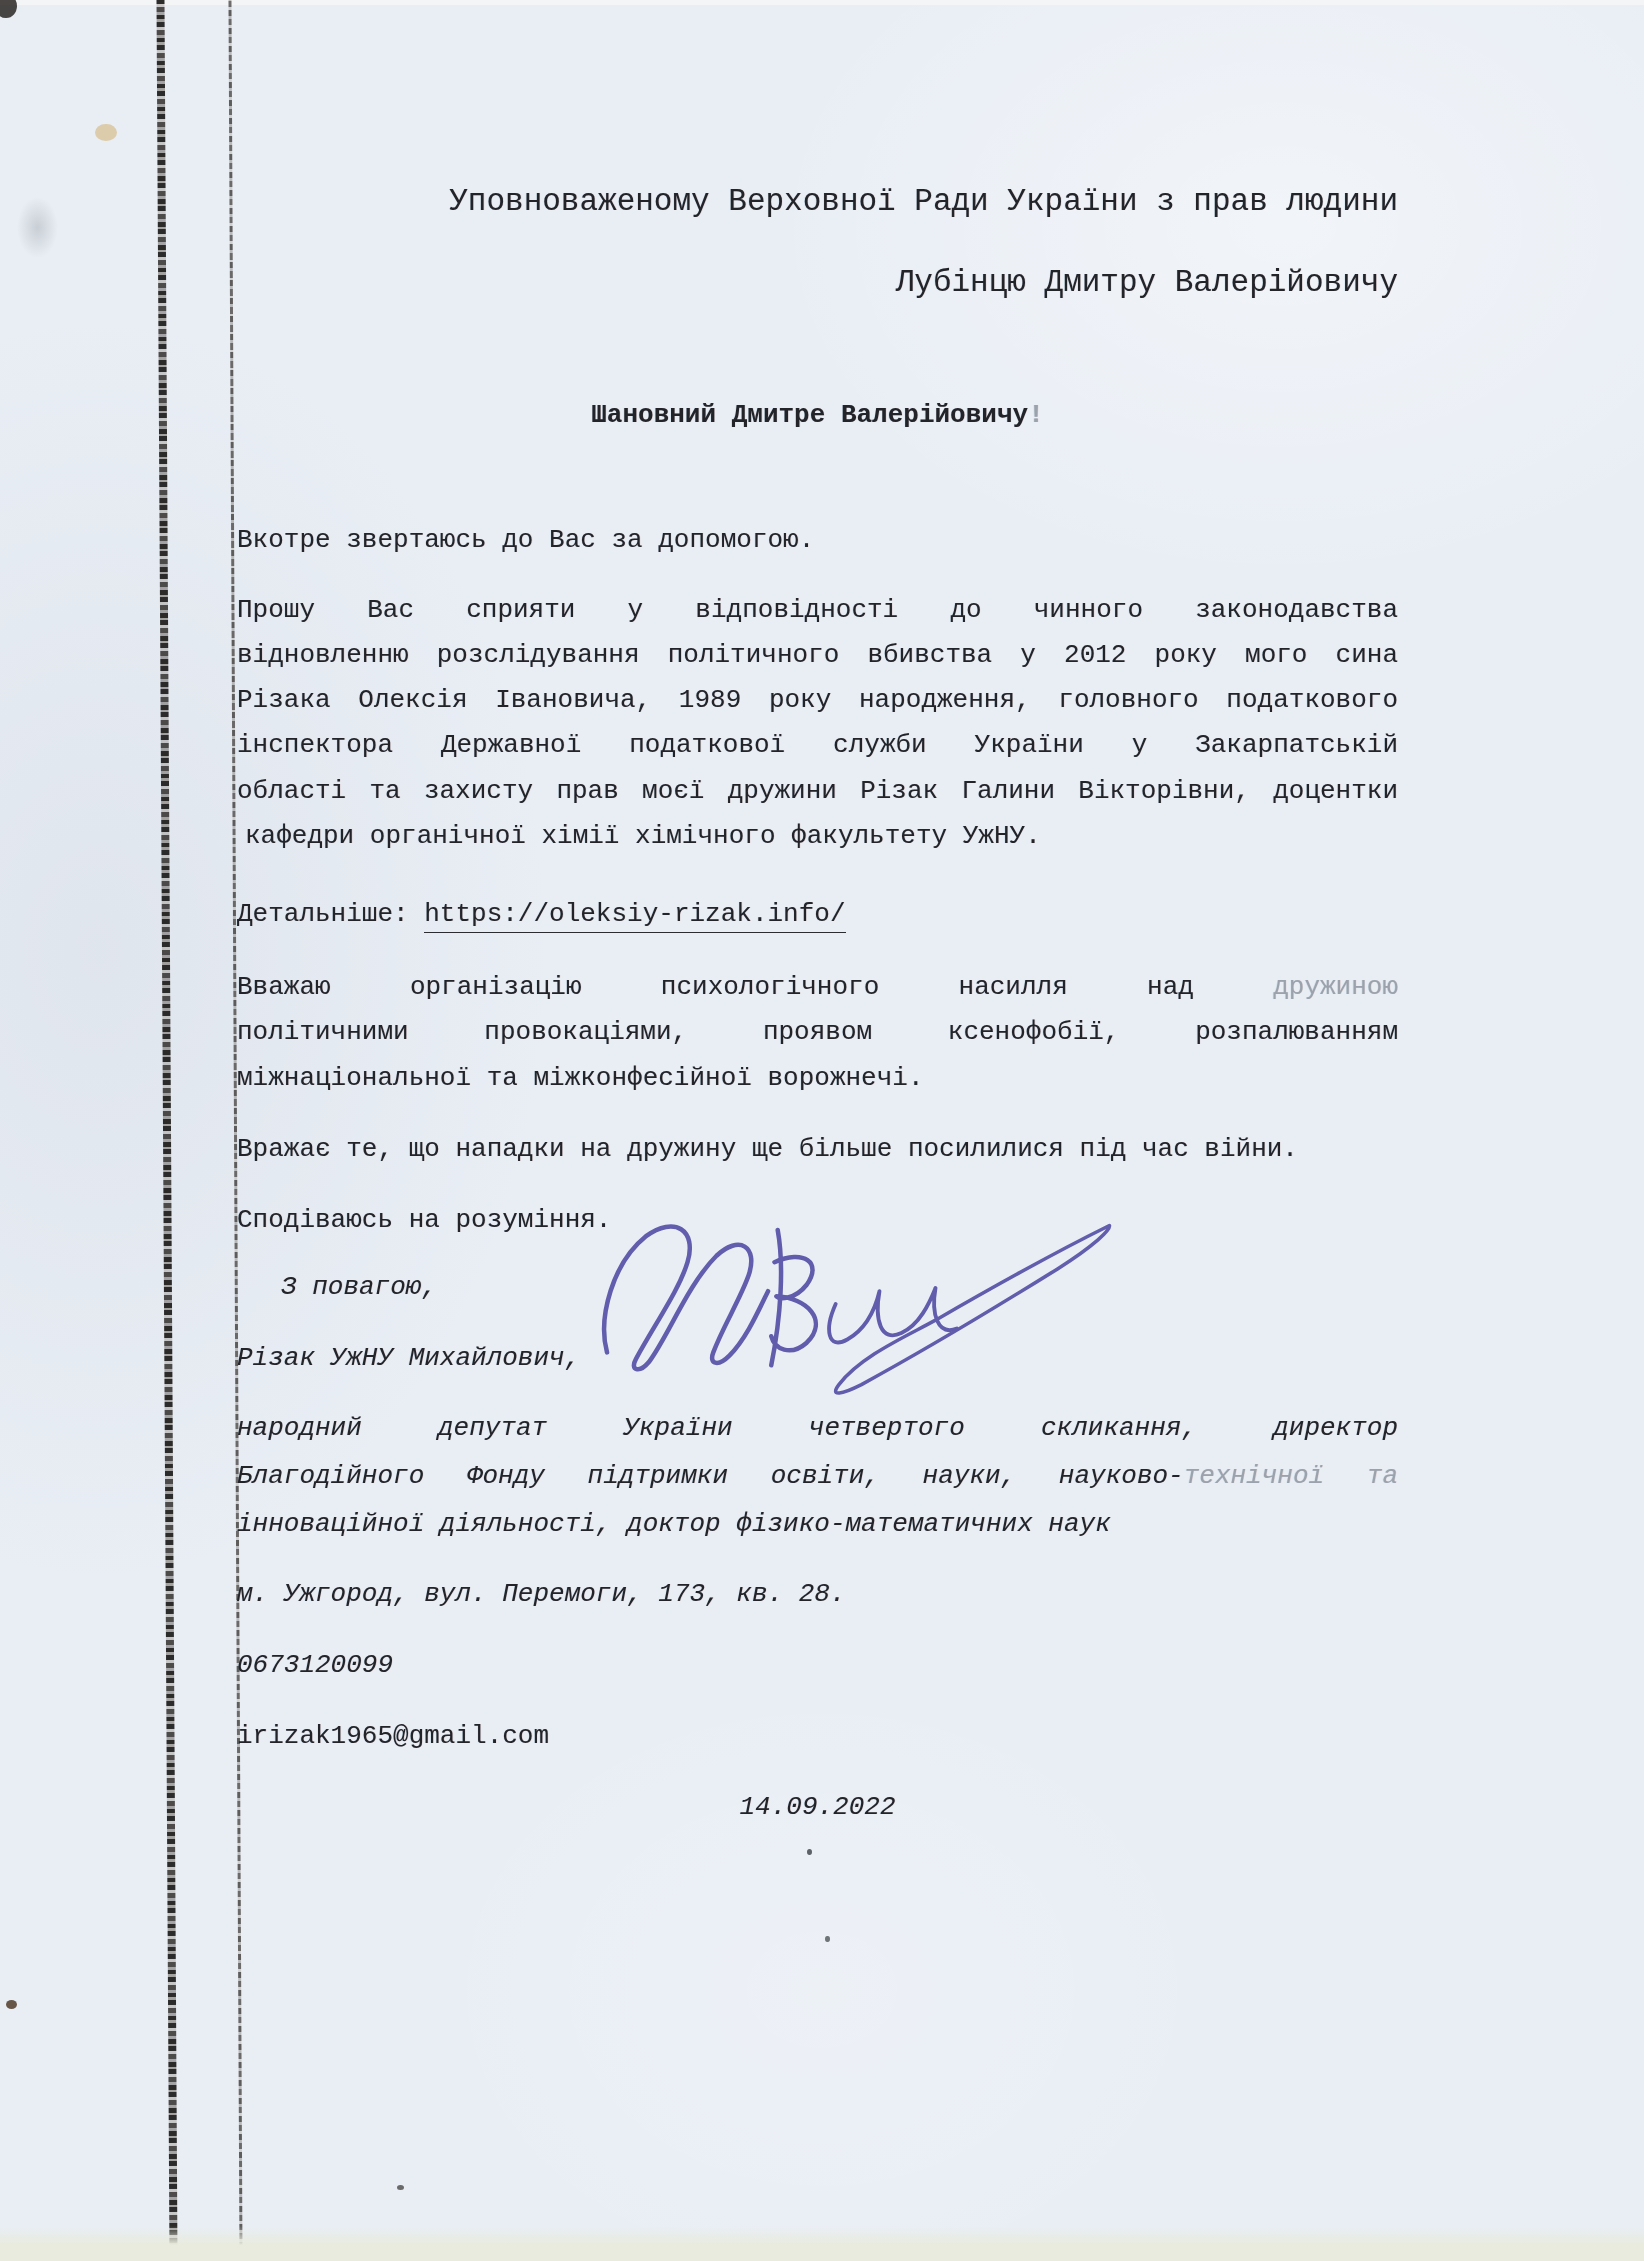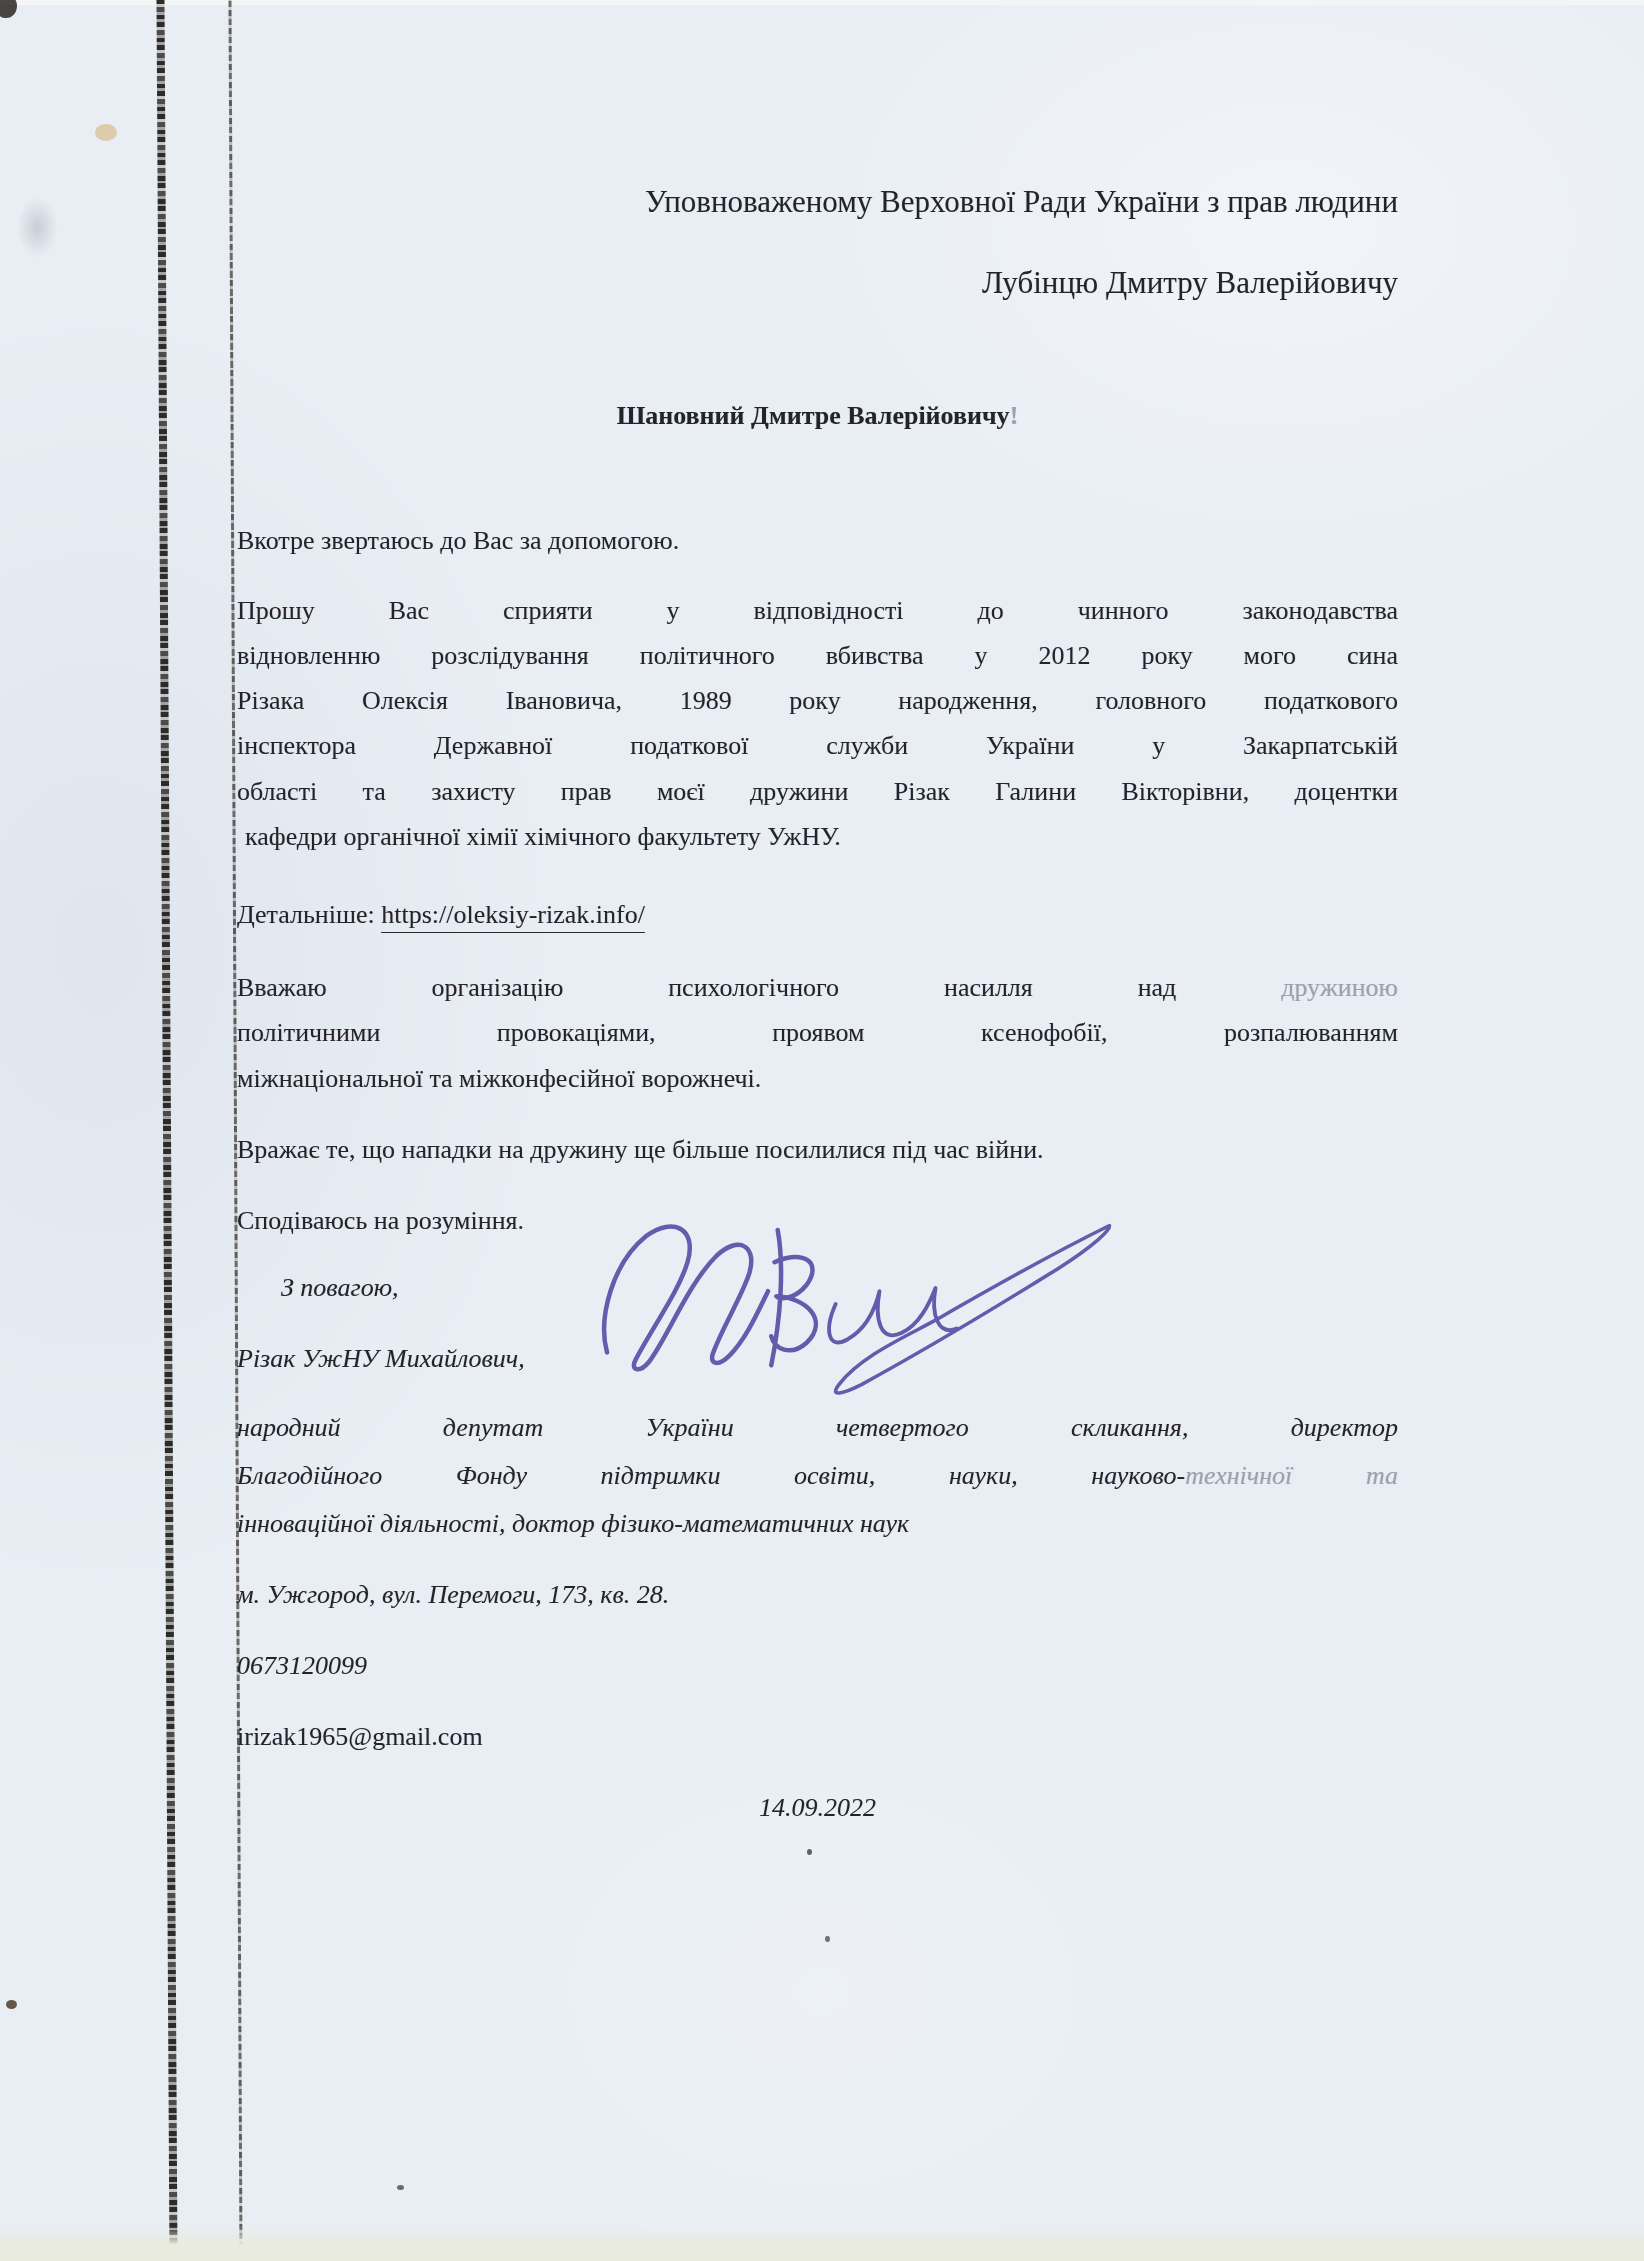--- a/index.html
+++ b/index.html
@@ -3,21 +3,21 @@
 <meta charset="utf-8">
 <style>
   html,body{margin:0;padding:0;background:#c9ced4;}
   .page{
     position:relative;width:1644px;height:2261px;overflow:hidden;
     background:#e9eef5;
     background-image:
       radial-gradient(838px 580px at 78% 10%, rgba(255,255,255,.38), rgba(255,255,255,0) 62%),
       radial-gradient(645px 903px at 6% 42%, rgba(175,185,197,.16), rgba(175,185,197,0) 70%),
       radial-gradient(580px 451px at 50% 88%, rgba(255,255,255,.18), rgba(255,255,255,0) 70%);
-    font-family:Liberation Serif, serif;
+    font-family:Liberation Mono, monospace;
     color:#23242a;
   }
   .line{
     position:absolute;left:237px;width:1161px;
     font-size:26px;line-height:45px;
     text-shadow:0.6px 0 0 rgba(165,60,50,.13), -0.6px 0 0 rgba(45,120,165,.13);
   }
   .just{text-align:justify;text-align-last:justify;}
   .title{font-size:31px;text-align:right;}
   .center{text-align:center;font-weight:bold;}

